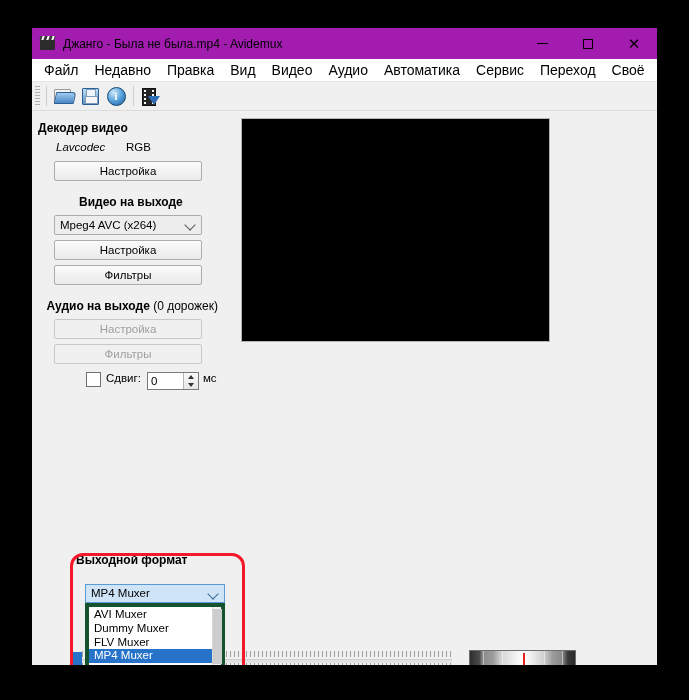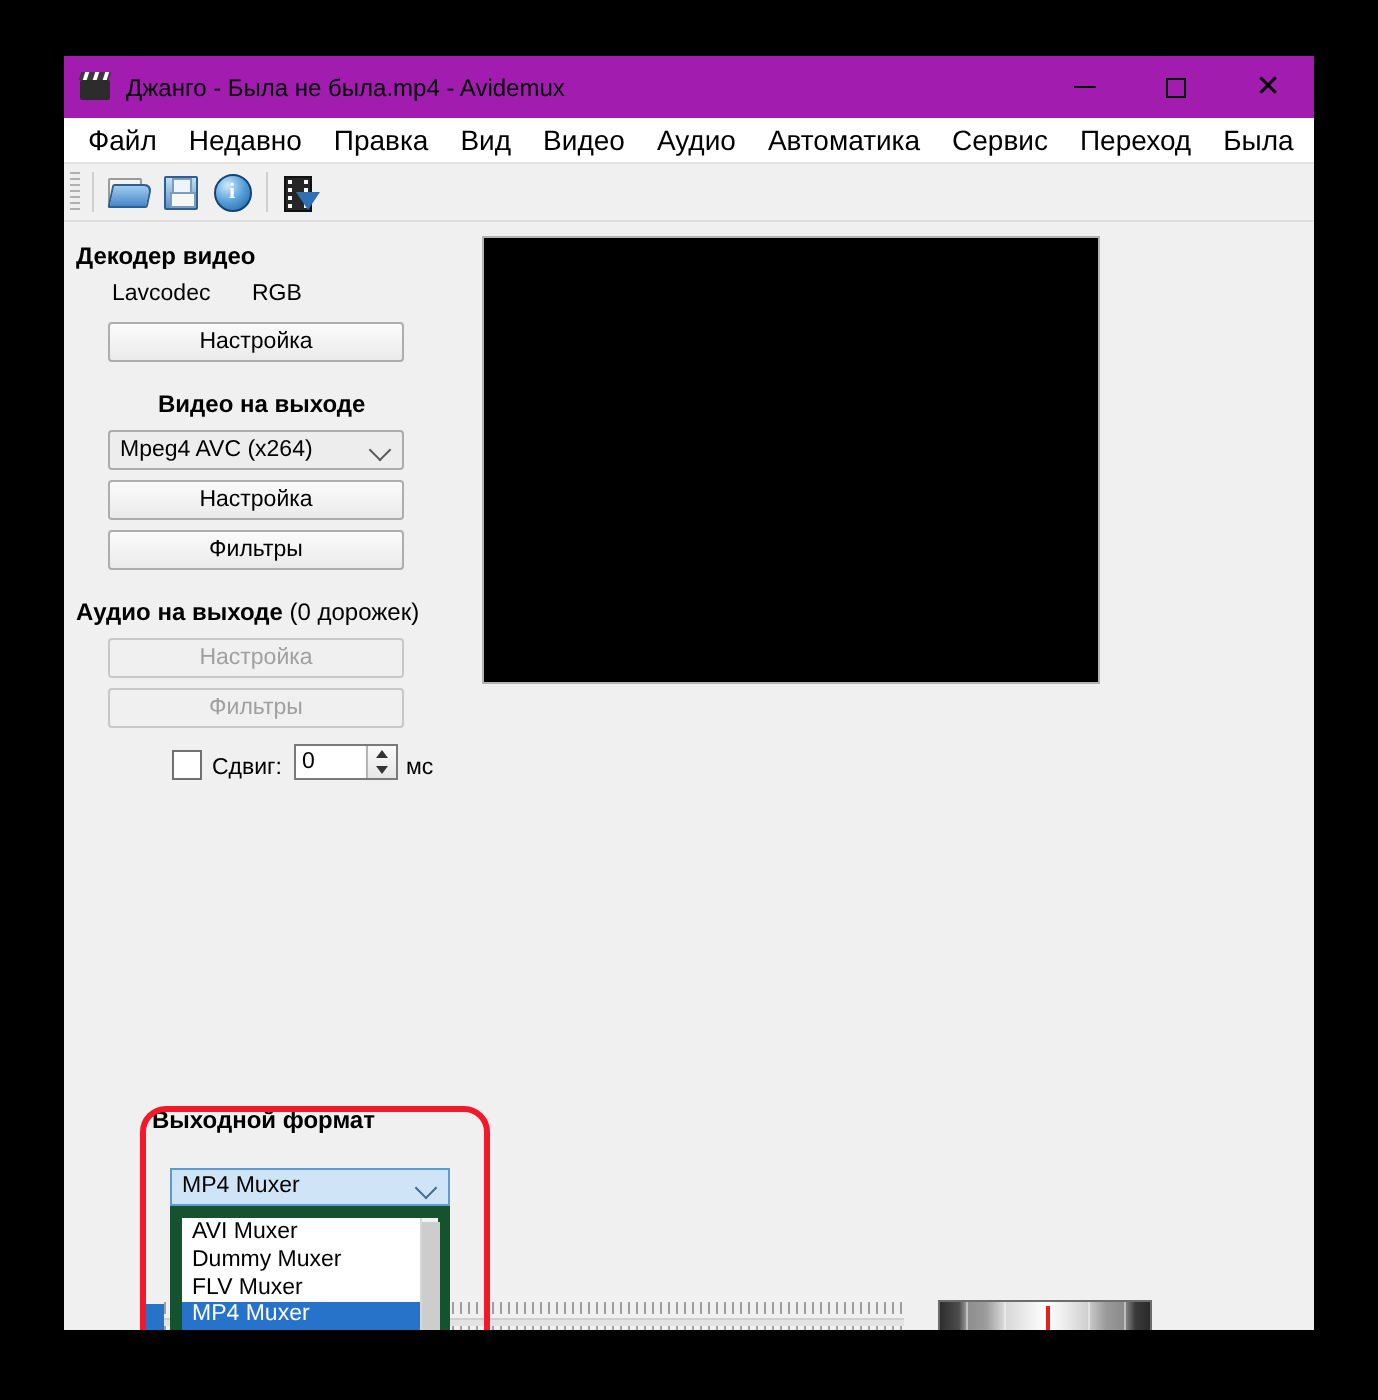--- a/index.html
+++ b/index.html
@@ -184,21 +184,21 @@
     color: #000;
     margin: 0 0 6px 0;
   }
   .sect-head .normal { font-weight: normal; }
   .codec-row {
     display: flex;
     font-size: 11.5px;
     color: #000;
     margin: 6px 0 8px 18px;
   }
-  .codec-row .c1 { width: 70px; }
+  .codec-row .c1 { width: 70px; font-style: italic; }
 
   .btn {
     display: block;
     width: 148px;
     height: 20px;
     margin: 0 auto 5px auto;
     background: linear-gradient(#fbfbfb, #eaeaea);
     border: 1px solid #adadad;
     border-radius: 2px;
     font-size: 11.5px;
@@ -229,21 +229,21 @@
   .combo .chev {
     position: absolute; right: 7px; top: 5px;
     width: 7px; height: 7px;
     border-right: 1.5px solid #5a5a5a;
     border-bottom: 1.5px solid #5a5a5a;
     transform: rotate(45deg);
   }
 
   .shift-row {
     display: flex;
-    align-items: flex-end;
+    align-items: flex-start;
     margin: 8px 0 0 16px;
     font-size: 11.5px;
     color: #000;
     padding-left: 32px;
   }
   .chk {
     width: 13px; height: 13px;
     border: 1px solid #707070;
     background: #fff;
     margin-right: 5px;
@@ -323,21 +323,21 @@
     border-right: 1.5px solid #3d6c96;
     border-bottom: 1.5px solid #3d6c96;
     transform: rotate(45deg);
   }
 
   .dropdown-list {
     position: absolute;
     left: 53px; top: 492px;
     width: 140px;
     background: #ffffff;
-    border: 6px solid #14532d;
+    border: 4px solid #14532d;
     box-sizing: border-box;
     z-index: 52;
     padding: 1px 0;
   }
   .dd-item {
     height: 13.8px;
     font-size: 11.5px;
     line-height: 13.8px;
     padding-left: 5px;
     color: #000;
@@ -438,21 +438,21 @@
   <div class="menubar">
     <div class="menu-item">Файл</div>
     <div class="menu-item">Недавно</div>
     <div class="menu-item">Правка</div>
     <div class="menu-item">Вид</div>
     <div class="menu-item">Видео</div>
     <div class="menu-item">Аудио</div>
     <div class="menu-item">Автоматика</div>
     <div class="menu-item">Сервис</div>
     <div class="menu-item">Переход</div>
-    <div class="menu-item">Была</div>
+    <div class="menu-item">Своё</div>
     <div class="menu-item">Справка</div>
   </div>
 
   <div class="toolbar">
     <div class="tb-grip"></div>
     <div class="tb-sep"></div>
     <div class="tb-btn">
       <span class="ico-folder">
         <span class="back"></span>
           <span class="front"></span>
@@ -489,21 +489,21 @@
       <button class="btn">Настройка</button>
 
       <div class="sect-head" style="margin-top:14px;margin-left:41px;">Видео на выходе</div>
       <div class="combo">
         <span>Mpeg4 AVC (x264)</span>
         <span class="chev"></span>
       </div>
       <button class="btn">Настройка</button>
       <button class="btn">Фильтры</button>
 
-      <div class="sect-head" style="margin-top:14px;">
+      <div class="sect-head" style="margin-top:14px;text-align:right;">
         <span>Аудио на выходе</span><span class="normal"> (0 дорожек)</span>
       </div>
       <button class="btn disabled">Настройка</button>
       <button class="btn disabled">Фильтры</button>
 
       <div class="shift-row">
         <span class="chk"></span>
         <span>Сдвиг:</span>
         <span class="spin">
           <span>0</span>

